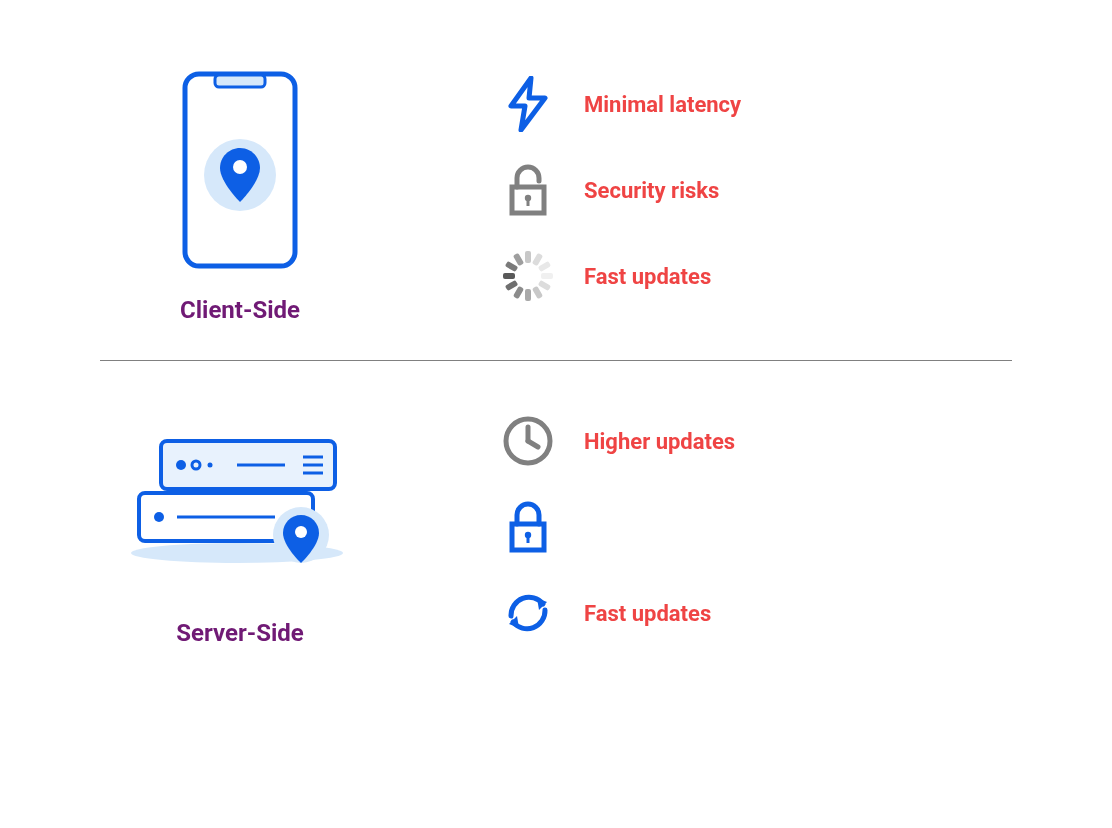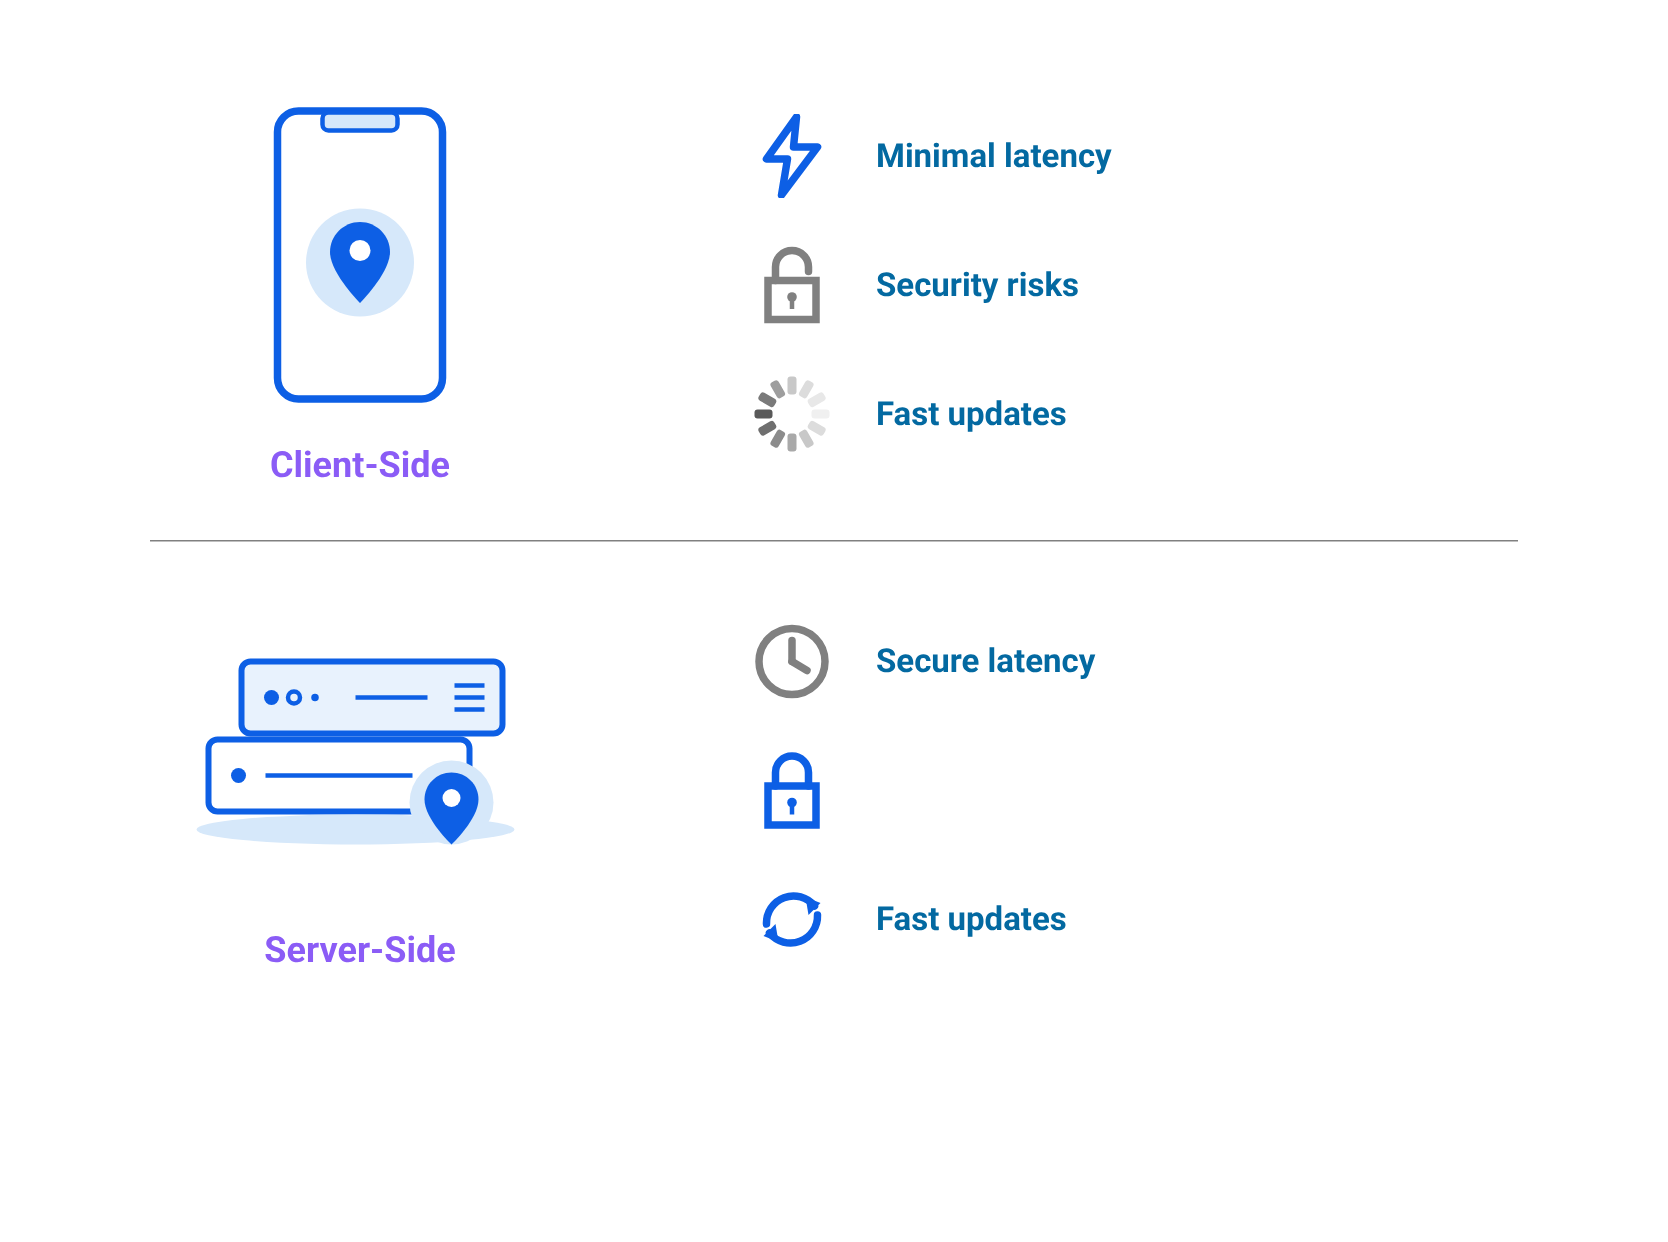--- a/index.html
+++ b/index.html
@@ -20,38 +20,38 @@
   .left-col {
     width: 280px;
     display: flex;
     flex-direction: column;
     align-items: center;
     gap: 22px;
   }
   .title {
     font-size: 24px;
     font-weight: 700;
-    color: #8b5cf6;
+    color: #701a75;
   }
   .right-col {
     flex: 1;
     display: flex;
     flex-direction: column;
     gap: 30px;
     padding-top: 6px;
   }
   .feature-row {
     display: flex;
     align-items: center;
     gap: 28px;
   }
   .feature-label {
     font-size: 22px;
     font-weight: 700;
-    color: #0369a1;
+    color: #ef4444;
   }
   .icon-box {
     width: 56px;
     height: 56px;
     display: flex;
     align-items: center;
     justify-content: center;
     flex-shrink: 0;
   }
   hr.divider {
@@ -182,21 +182,21 @@
 
   <div class="right-col">
     <div class="feature-row">
       <div class="icon-box">
         <svg width="52" height="52" viewBox="0 0 52 52">
           <circle cx="26" cy="26" r="22" fill="none" stroke="#808080" stroke-width="5"></circle>
           <line x1="26" y1="26" x2="26" y2="12" stroke="#808080" stroke-width="5" stroke-linecap="round"></line>
           <line x1="26" y1="26" x2="36" y2="32" stroke="#808080" stroke-width="5" stroke-linecap="round"></line>
         </svg>
       </div>
-      <div class="feature-label">Secure latency</div>
+      <div class="feature-label">Higher updates</div>
     </div>
 
     <div class="feature-row">
       <div class="icon-box">
         <svg width="44" height="54" viewBox="0 0 44 54">
           <path d="M11 24 v-9 a11 11 0 0 1 22 0 v9" fill="none" stroke="#0d5fe5" stroke-width="5" stroke-linecap="round"></path>
           <rect x="6" y="24" width="32" height="26" fill="none" stroke="#0d5fe5" stroke-width="5"></rect>
           <circle cx="22" cy="35" r="3.2" fill="#0d5fe5"></circle>
           <rect x="20.5" y="36" width="3" height="7" fill="#0d5fe5"></rect>
         </svg>

